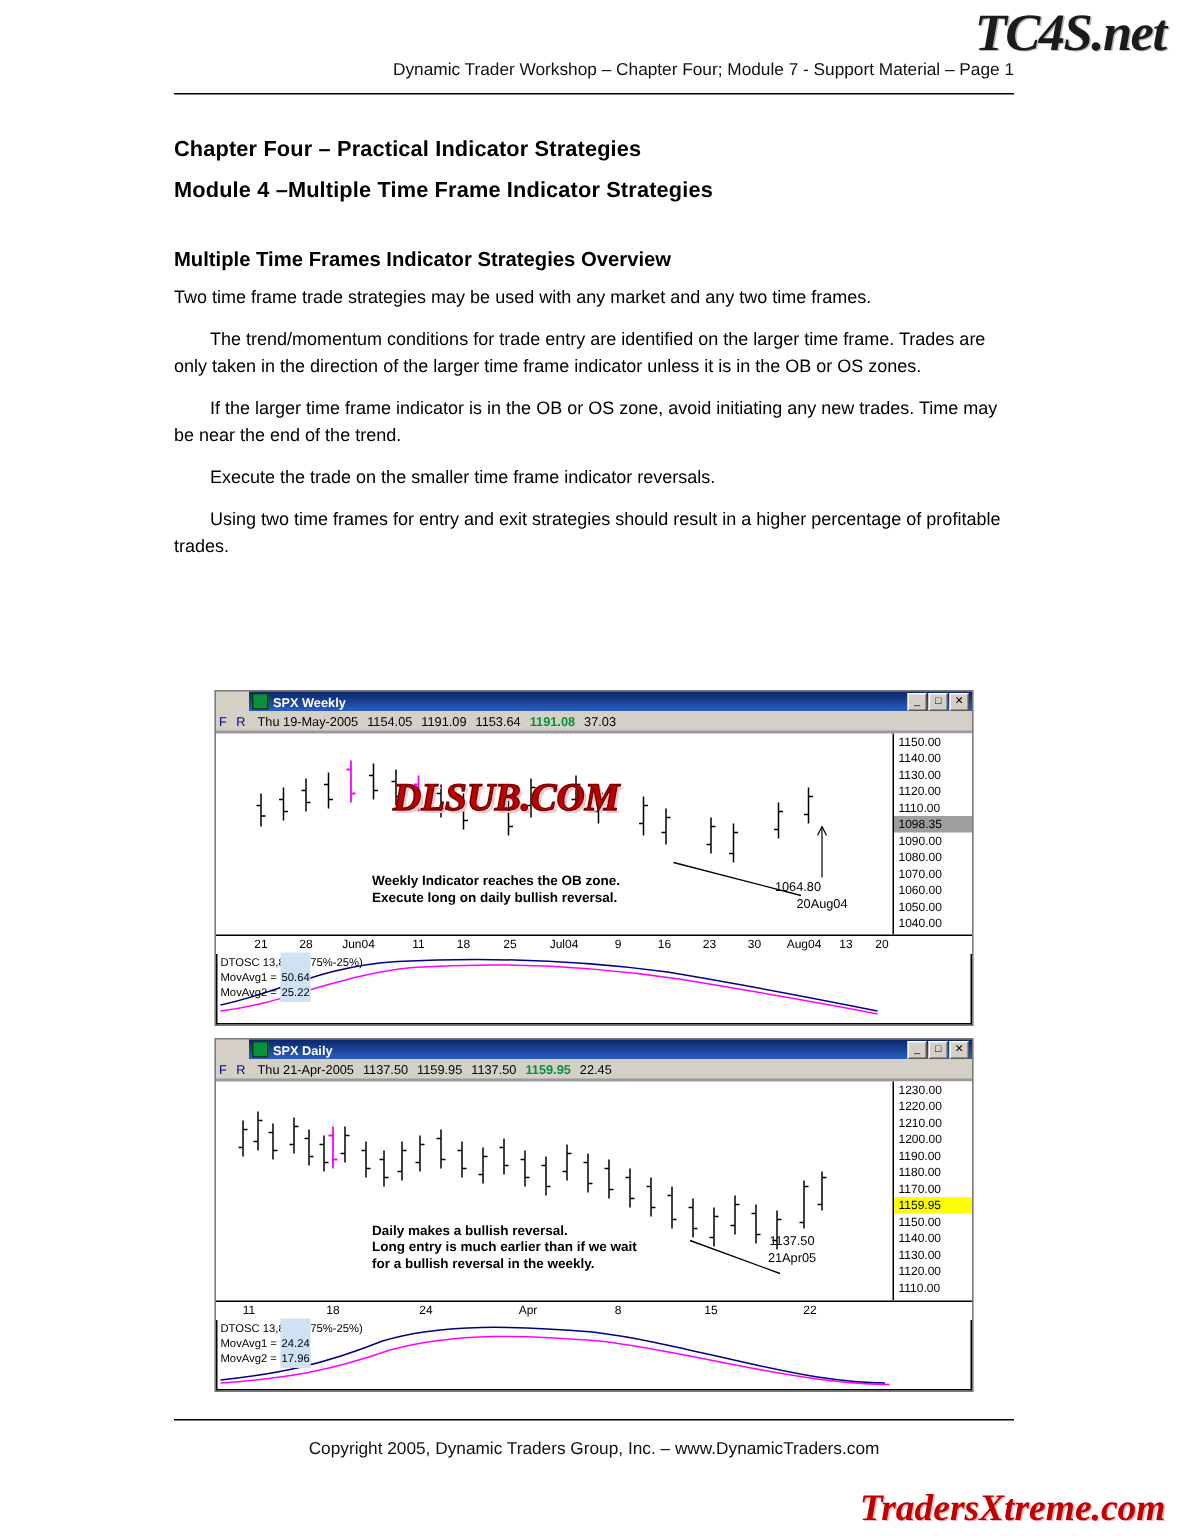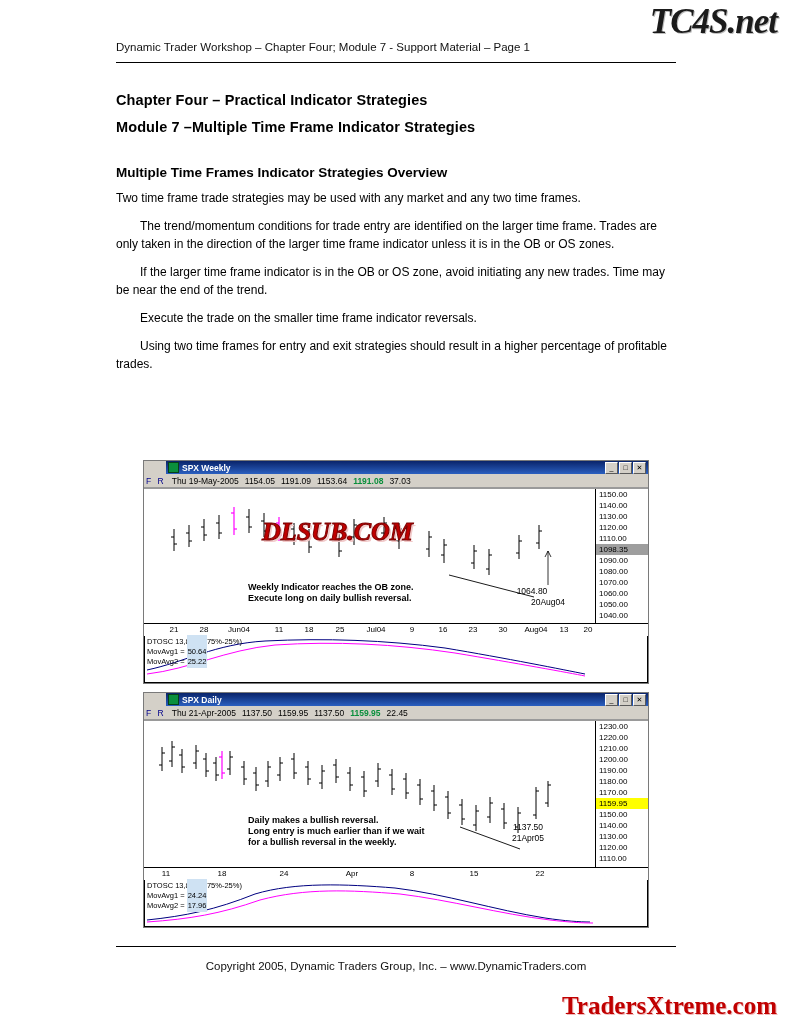--- a/index.html
+++ b/index.html
@@ -19,21 +19,21 @@
     font-family:"Liberation Serif", serif;
     font-size:35px;font-weight:bold;font-style:italic;
     color:#1b1b1b;
     letter-spacing:-1px;
     text-shadow:1px 1px 0 #bdbdbd;
   }
 
   
   .header-line{
     position:absolute;left:116px;top:41px;width:560px;
-    text-align:left;
+    text-align:right;
     font-size:11.5px;
     color:#111;
   }
   .hr-top{
     position:absolute;left:116px;top:62px;width:560px;height:1px;background:#000;
   }
 
   
   .content{position:absolute;left:116px;top:92px;width:560px;}
   h1.ch{
@@ -130,39 +130,39 @@
   .hr-bot{
     position:absolute;left:116px;top:946px;width:560px;height:1px;background:#000;
   }
   .footer{
     position:absolute;left:116px;top:960px;width:560px;text-align:center;
     font-size:11.5px;color:#111;
   }
   .txtreme{
     position:absolute;right:14px;bottom:4px;
     font-family:"Liberation Serif", serif;
-    font-size:25px;font-weight:bold;
+    font-size:25px;font-weight:bold;font-style:italic;
     color:#c00000;
     text-shadow:1px 1px 0 #f0b9b9;
     text-align:center;
   }
 </style>
 </head>
 <body>
 
 <div class="page">
 
   <div class="tc4s">TC4S.net</div>
 
   <div class="header-line">Dynamic Trader Workshop – Chapter Four; Module 7 - Support Material – Page 1</div>
   <div class="hr-top"></div>
 
   <div class="content">
     <h1 class="ch">Chapter Four – Practical Indicator Strategies</h1>
-    <h2 class="mod">Module 7 –Multiple Time Frame Indicator Strategies</h2>
+    <h2 class="mod">Module 4 –Multiple Time Frame Indicator Strategies</h2>
     <h3 class="ovw">Multiple Time Frames Indicator Strategies Overview</h3>
     <p class="para">Two time frame trade strategies may be used with any market and any two time frames.</p>
     <p class="para indent">The trend/momentum conditions for trade entry are identified on the larger time frame. Trades are only taken in the direction of the larger time frame indicator unless it is in the OB or OS zones.</p>
     <p class="para indent">If the larger time frame indicator is in the OB or OS zone, avoid initiating any new trades. Time may be near the end of the trend.</p>
     <p class="para indent">Execute the trade on the smaller time frame indicator reversals.</p>
     <p class="para indent">Using two time frames for entry and exit strategies should result in a higher percentage of profitable trades.</p>
   </div>
 
   <div class="charts">
 

